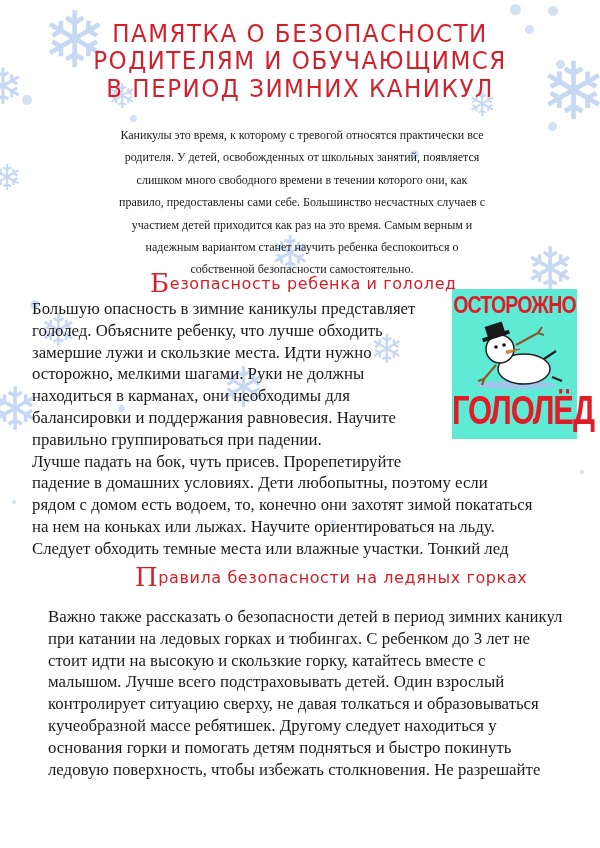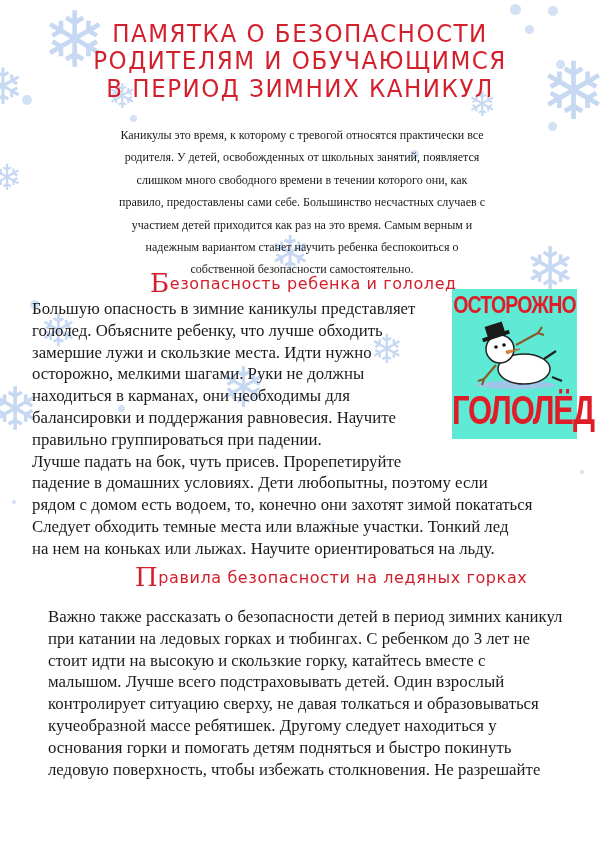--- a/index.html
+++ b/index.html
@@ -113,22 +113,22 @@
     <div class="line">Большую опасность в зимние каникулы представляет</div>
     <div class="line">гололед. Объясните ребенку, что лучше обходить</div>
     <div class="line">замершие лужи и скользкие места. Идти нужно</div>
     <div class="line">осторожно, мелкими шагами. Руки не должны</div>
     <div class="line">находиться в карманах, они необходимы для</div>
     <div class="line">балансировки и поддержания равновесия. Научите</div>
     <div class="line">правильно группироваться при падении.</div>
     <div class="line">Лучше падать на бок, чуть присев.  Прорепетируйте</div>
     <div class="line">падение в домашних условиях. Дети любопытны, поэтому если</div>
     <div class="line">рядом с домом есть водоем, то, конечно они захотят зимой покататься</div>
+    <div class="line">на нем на коньках или лыжах. Научите ориентироваться на льду.</div>
     <div class="line">Следует обходить темные места или влажные участки. Тонкий лед</div>
-    <div class="line">на нем на коньках или лыжах. Научите ориентироваться на льду.</div>
   </div>
 
   <div class="sign">
     <div class="top-word">ОСТОРОЖНО</div>
     <svg width="100" height="72" viewBox="0 0 100 72">
       <ellipse cx="50" cy="66" rx="40" ry="4" fill="#9fc6e8"></ellipse>
 
       <path d="M50 26 L72 14 M72 14 L76 8 M72 14 L78 16" stroke="#8a5a2b" stroke-width="2.2" fill="none"></path>
       <path d="M30 46 L18 60 M18 60 L12 62 M18 60 L16 66" stroke="#8a5a2b" stroke-width="2.2" fill="none"></path>
 

